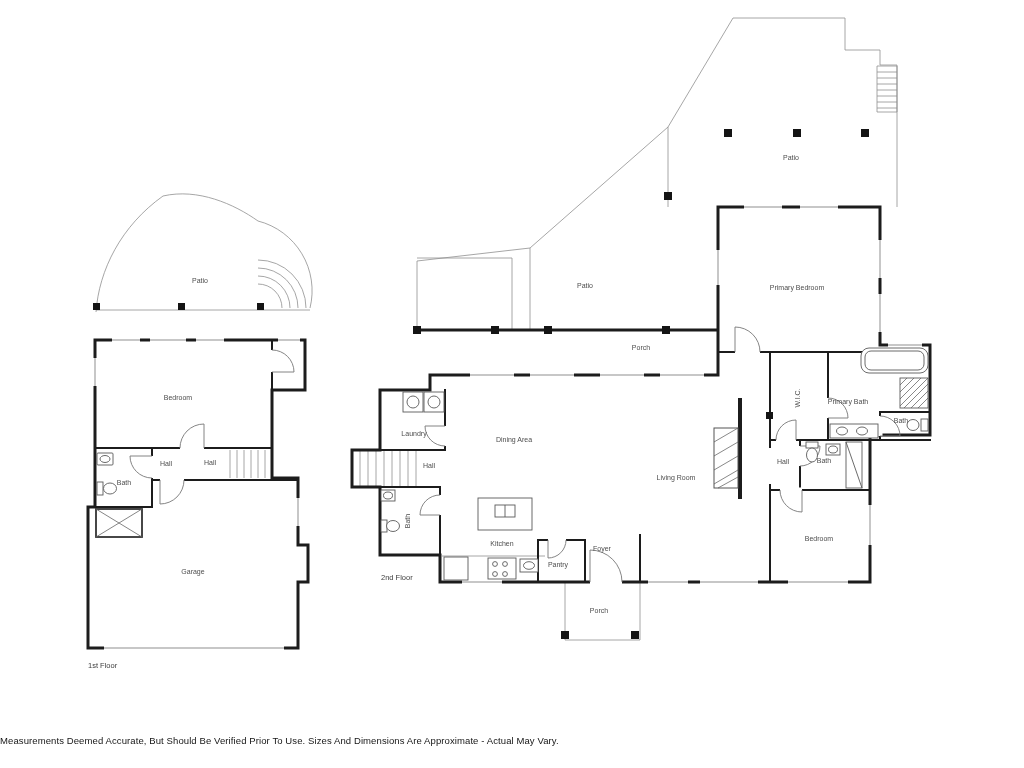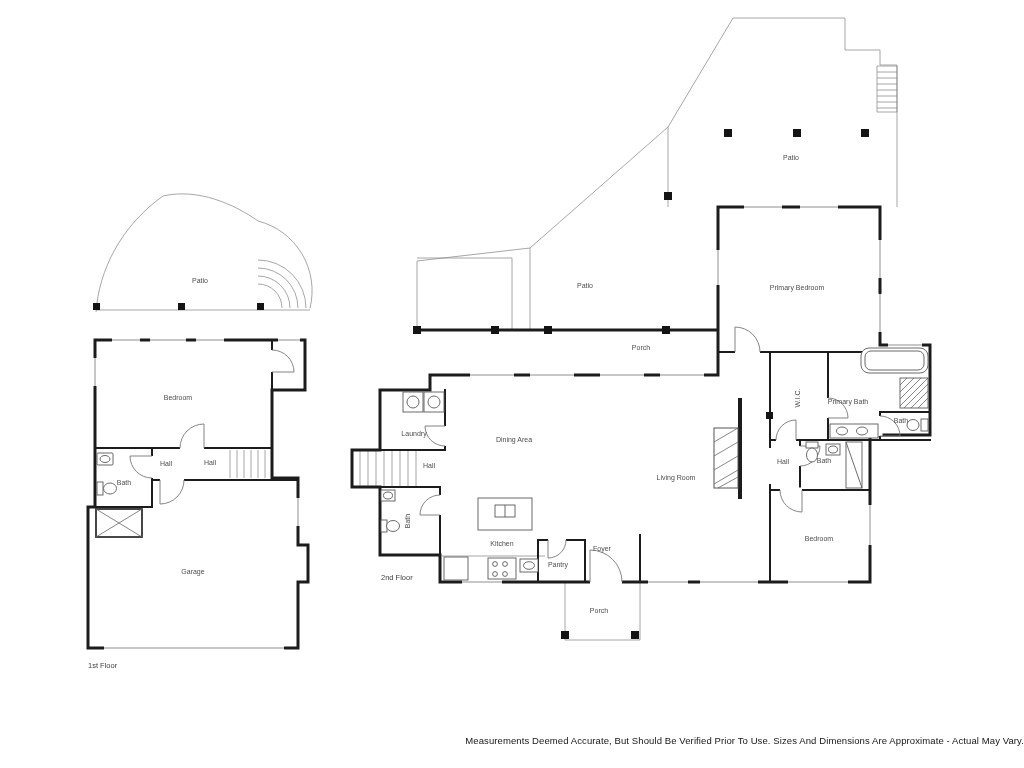--- a/index.html
+++ b/index.html
@@ -7,21 +7,21 @@
     position:relative;width:1024px;height:768px;background:#ffffff;overflow:hidden;
     font-family:"Liberation Sans", sans-serif;
   }
   svg{position:absolute;inset:0;display:block;}
   .labels text{
     text-anchor:middle;fill:#4d4d4d;font-size:7px;
     font-family:"Liberation Sans", sans-serif;
   }
   .labels text.floor-tag{text-anchor:start;fill:#3d3d3d;font-size:7.5px;}
   .disclaimer{
-    position:absolute;left:0;top:735px;width:1024px;text-align:right;
+    position:absolute;left:0;top:735px;width:1024px;text-align:left;
     font-size:9.5px;color:#151515;letter-spacing:.1px;
   }
 </style>
 </head>
 <body>
 
 <div class="stage">
   <svg viewBox="0 0 1024 768">
 
     <g fill="none" stroke="#8f8f8f" stroke-width="0.8">

